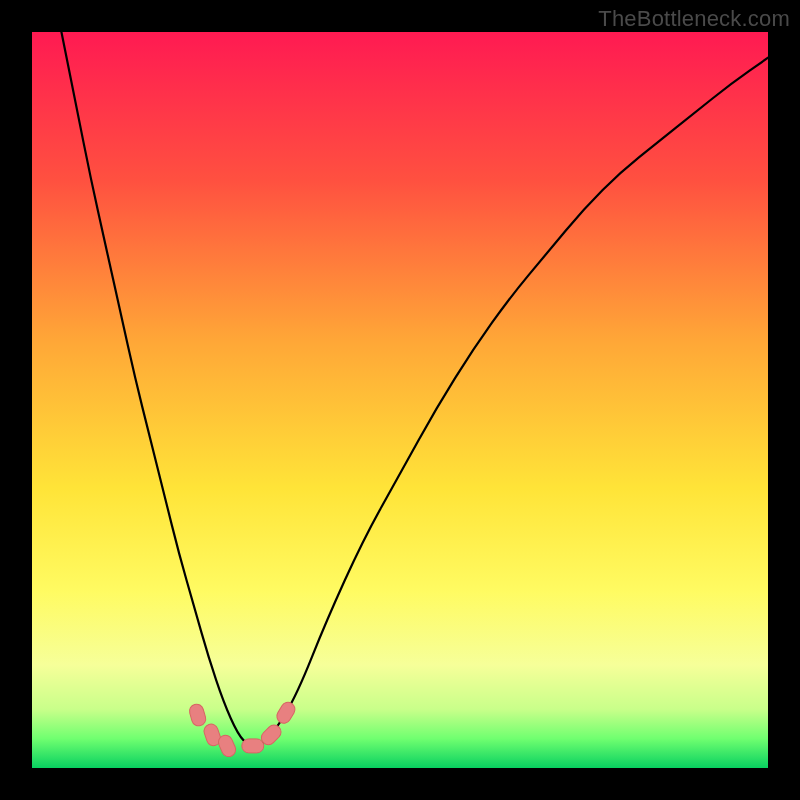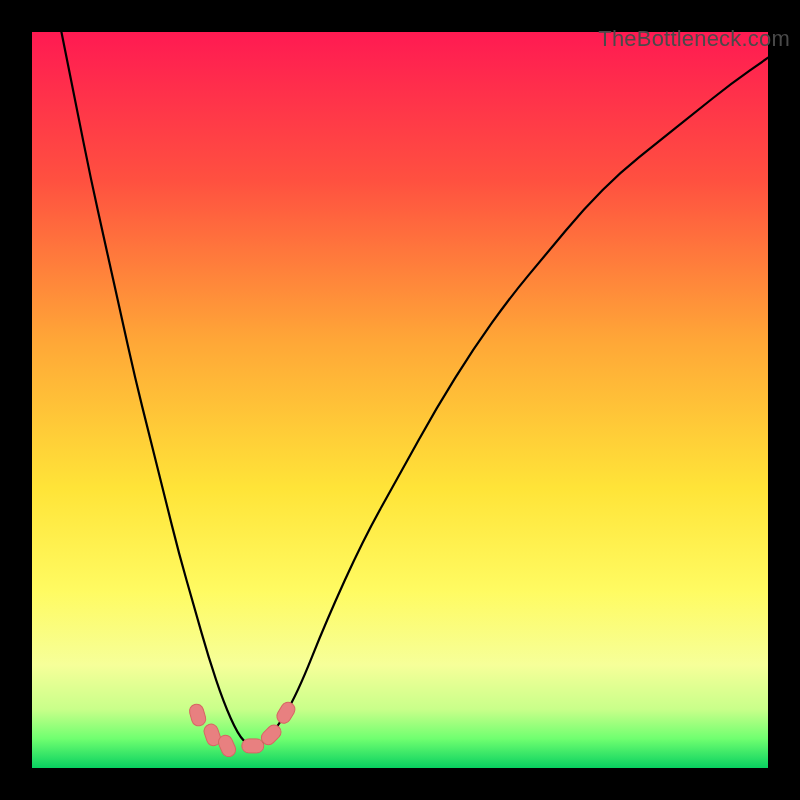--- a/index.html
+++ b/index.html
@@ -19,21 +19,20 @@
   }
   .watermark {
     position: absolute;
     top: 6px;
     right: 10px;
     color: #4a4a4a;
     font-size: 22px;
     font-weight: 500;
     z-index: 10;
     letter-spacing: 0.2px;
-    margin-top: 20px;
   }
   .plot-wrap {
     position: absolute;
     left: 32px;
     top: 32px;
     width: 736px;
     height: 736px;
   }
   svg { display: block; }
 </style>

